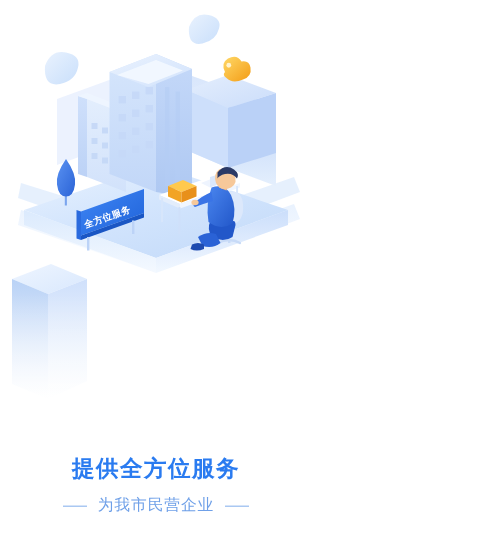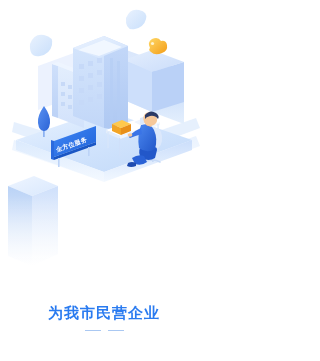--- a/index.html
+++ b/index.html
@@ -329,20 +329,21 @@
         <path d="M8 186 L34 176 L58 186 L32 196 Z" fill="url(#gFgBlockT)"></path>
         <path d="M8 186 L32 196 L32 266 L8 256 Z" fill="url(#gFgBlockL)"></path>
         <path d="M32 196 L58 186 L58 254 L32 266 Z" fill="url(#gFgBlockR)"></path>
       </g>
 
       <rect x="0" y="196" width="208" height="104" fill="url(#gFade)"></rect>
     </svg>
   </div>
 
   <div class="caption">
-    <div class="headline">为我市民营企业</div>
+    <div class="headline">提供全方位服务</div>
     <div class="subline">
       <span class="sub-dash"></span>
+      <span class="subtitle-text">为我市民营企业</span>
       <span class="sub-dash"></span>
     </div>
   </div>
 
 </div>
 
 </body></html>

